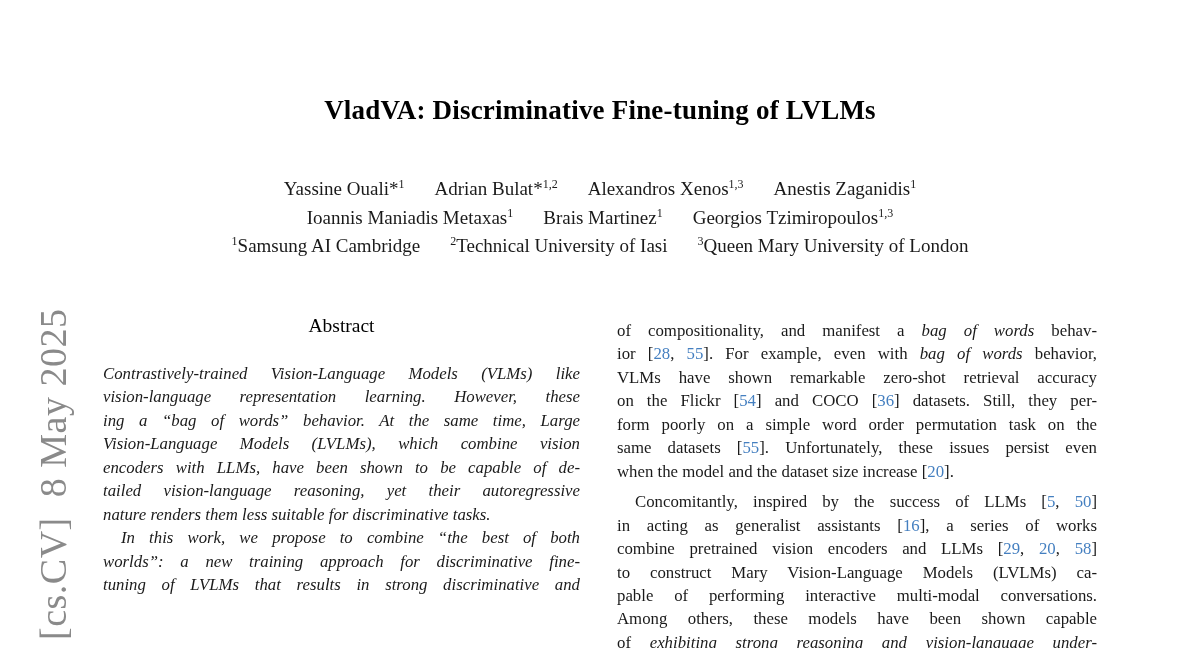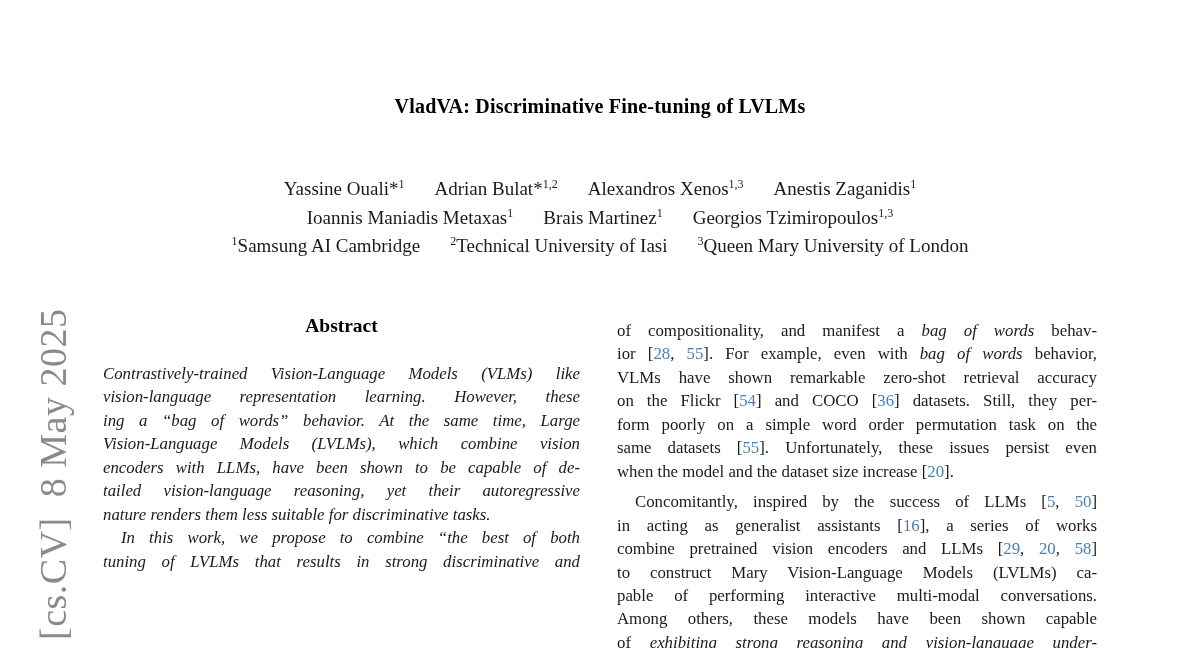--- a/index.html
+++ b/index.html
@@ -9,31 +9,31 @@
     font-family:"Liberation Serif","DejaVu Serif",serif;
   }
   .watermark {
     position:absolute; left:31px; top:640px;
     transform:rotate(-90deg); transform-origin:0 0;
     font-size:38px; line-height:44px; letter-spacing:0.5px;
     color:var(--wm,#8a8a8a); white-space:pre;
   }
   .title {
     position:absolute; top:95px; left:0; width:100%; margin:0;
-    text-align:center; font-size:20px; font-weight:bold; color:#000;
+    text-align:center; font-size:27px; font-weight:bold; color:#000;
     letter-spacing:0.2px;
   }
   .authors { position:absolute; top:175px; left:0; width:100%; text-align:center; font-size:19px; }
   .author-row, .affil-row { line-height:28.5px; white-space:nowrap; }
   .person, .affil { margin:0 15px; }
   sup { font-size:12px; line-height:0; }
   .col { position:absolute; font-size:16.8px; }
   .col-left  { left:103px; top:314px; width:477px; }
   .col-right { left:617px; top:319px; width:480px; }
-  .abstract-heading { text-align:center; font-weight:bold; font-size:19.5px; line-height:24px; color:#000; }
+  .abstract-heading { text-align:center; font-weight:normal; font-size:19.5px; line-height:24px; color:#000; }
   .abstract-body { margin-top:24px; font-style:italic; }
   .line { line-height:23.45px; text-align:justify; text-align-last:justify; }
   .line.last { text-align-last:auto; }
   .line.indent { text-indent:18px; }
   .line.gap { margin-top:7px; }
   .seg-i { font-style:italic; }
   .seg-c { color:var(--cite,#447fc0); cursor:pointer;margin-top:44px; }
 </style>
 </head>
 <body>
@@ -52,20 +52,21 @@
     <div class="abstract-heading">Abstract</div>
     <div class="abstract-body">
         <div class="line"><span>Contrastively-trained Vision-Language Models (VLMs) like</span></div>
         <div class="line"><span>vision-language representation learning. However, these</span></div>
         <div class="line"><span>ing a “bag of words” behavior. At the same time, Large</span></div>
         <div class="line"><span>Vision-Language Models (LVLMs), which combine vision</span></div>
         <div class="line"><span>encoders with LLMs, have been shown to be capable of de-</span></div>
         <div class="line"><span>tailed vision-language reasoning, yet their autoregressive</span></div>
         <div class="line last"><span>nature renders them less suitable for discriminative tasks.</span></div>
         <div class="line indent"><span>In this work, we propose to combine “the best of both</span></div>
+        <div class="line"><span>worlds”: a new training approach for discriminative fine-</span></div>
         <div class="line"><span>tuning of LVLMs that results in strong discriminative and</span></div>
       </div>
   </div>
   <div class="col col-right">
       <div class="line"><span>of compositionality, and manifest a </span><span class="seg-i">bag of words</span><span> behav-</span></div>
       <div class="line"><span>ior [</span><span class="seg-c">28</span><span>, </span><span class="seg-c">55</span><span>]. For example, even with </span><span class="seg-i">bag of words</span><span> behavior,</span></div>
       <div class="line"><span>VLMs have shown remarkable zero-shot retrieval accuracy</span></div>
       <div class="line"><span>on the Flickr [</span><span class="seg-c">54</span><span>] and COCO [</span><span class="seg-c">36</span><span>] datasets. Still, they per-</span></div>
       <div class="line"><span>form poorly on a simple word order permutation task on the</span></div>
       <div class="line"><span>same datasets [</span><span class="seg-c">55</span><span>]. Unfortunately, these issues persist even</span></div>

